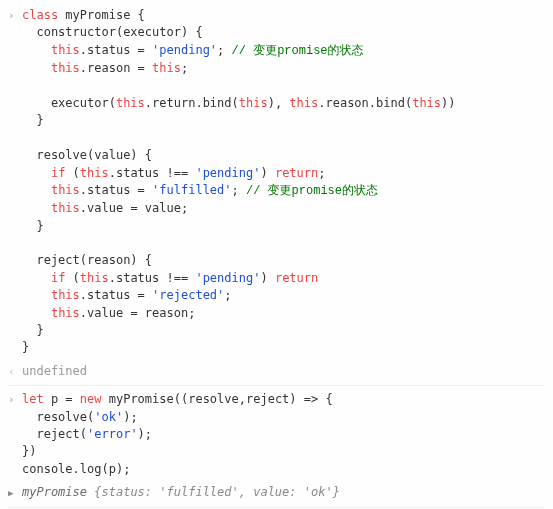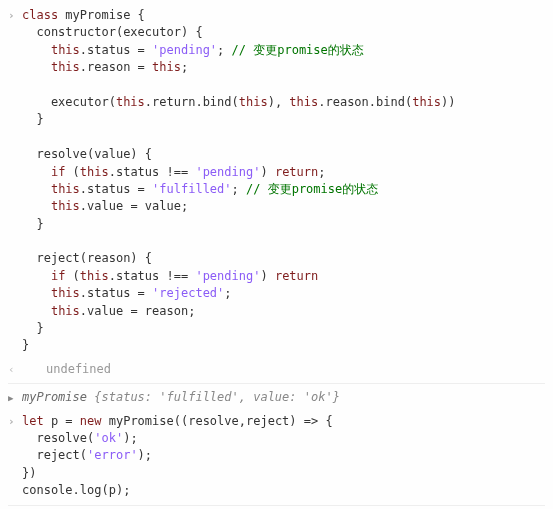--- a/index.html
+++ b/index.html
@@ -31,24 +31,24 @@
   .gutter.out::before { content: "‹"; color: #c0c0c0; }
   .gutter.expand::before { content: "▶"; color: #888; font-size: 9px; }
   .content {
     flex: 1;
     white-space: pre;
   }
   .sep {
     border-top: 1px solid #eee;
     margin: 2px 0;
   }
-  .undef { color: #999; margin-left: 24px; }
-  .kw { color: #7f1d1d; }
-  .str { color: #8b5cf6; }
-  .cmt { color: #007400; }
+  .undef { color: #999; }
+  .kw { color: #ef4444; }
+  .str { color: #1d4ed8; }
+  .cmt { color: #007400; font-family: Liberation Mono, monospace; }
   .obj-preview { color: #888; font-style: italic; }
   .obj-name { color: #6b6b6b; font-style: italic; }
 </style>
 </head>
 <body>
 
 <div id="console">
     <div class="entry">
       <div class="gutter in"></div>
       <div class="content"><span class="kw">class</span><span> myPromise {
@@ -71,26 +71,26 @@
     </span><span class="kw">this</span><span>.value = reason;
   }
 }</span></div>
     </div>
     <div class="entry">
       <div class="gutter out"></div>
       <div class="content"><span class="undef">undefined</span></div>
     </div>
     <div class="sep"></div>
     <div class="entry">
-      <div class="gutter expand"></div>
-      <div class="content" style="padding-left: 0px;"><span class="obj-name">myPromise</span><span class="obj-preview"> {status: 'fulfilled', value: 'ok'}</span></div>
-    </div>
-    <div class="entry">
       <div class="gutter in"></div>
       <div class="content"><span class="kw">let</span><span> p = </span><span class="kw">new</span><span> myPromise((resolve,reject) =&gt; {
   resolve(</span><span class="str">'ok'</span><span>);
   reject(</span><span class="str">'error'</span><span>);
 })
 console.log(p);</span></div>
     </div>
+    <div class="entry">
+      <div class="gutter expand"></div>
+      <div class="content" style="padding-left: 0px;"><span class="obj-name">myPromise</span><span class="obj-preview"> {status: 'fulfilled', value: 'ok'}</span></div>
+    </div>
     <div class="sep"></div>
     <div class="entry"></div>
   </div>
 
 </body></html>

